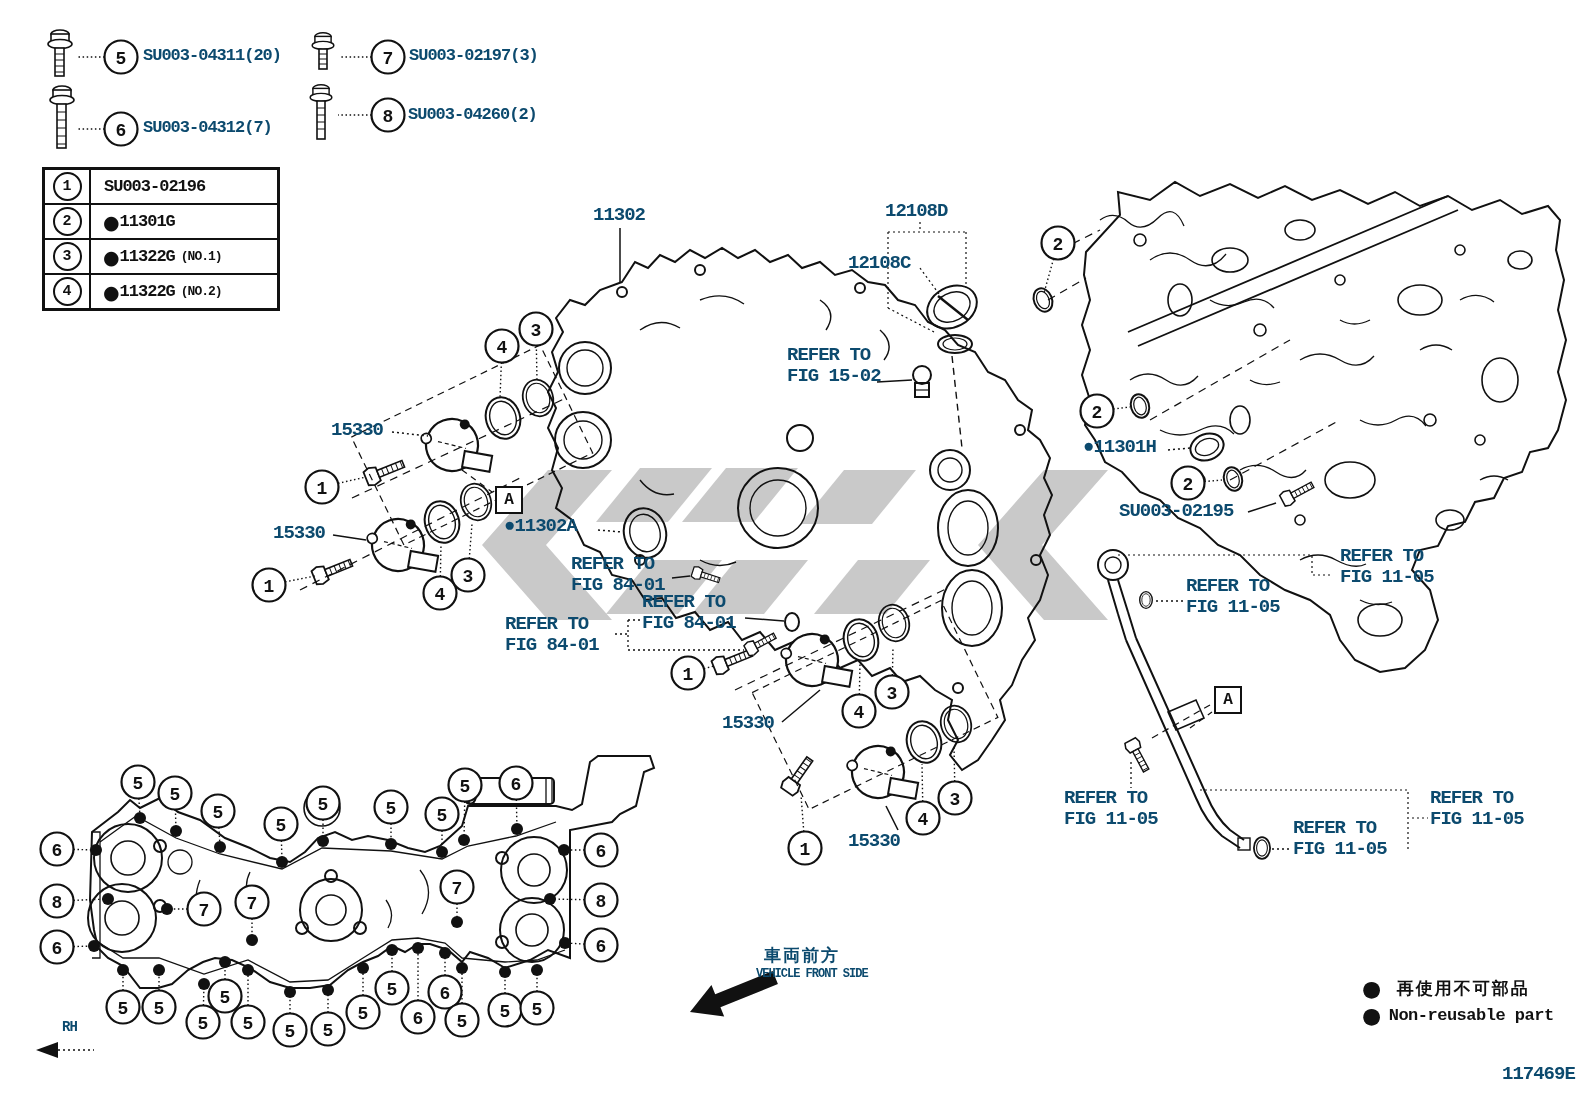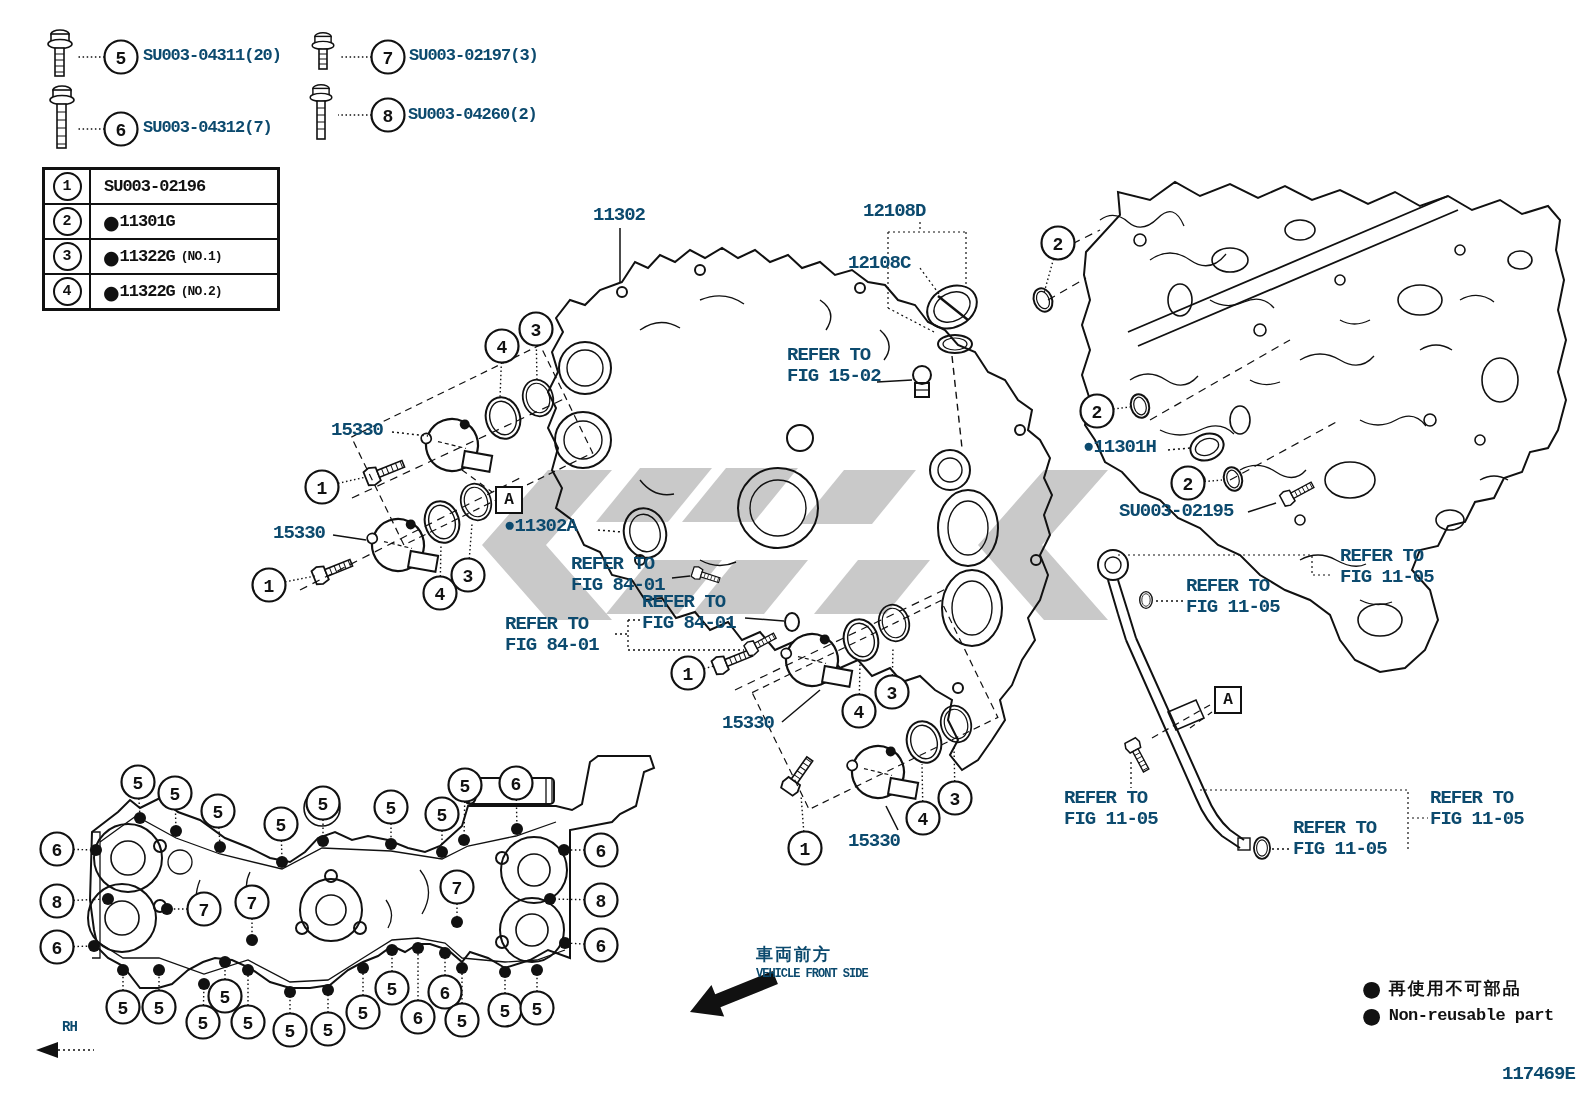--- a/index.html
+++ b/index.html
@@ -4,21 +4,21 @@
 <style>
   html,body{margin:0;padding:0;background:#ffffff;}
   #stage{position:relative;width:1592px;height:1099px;background:#fff;overflow:hidden;
          font-family:"Liberation Mono",monospace;color:#111;}
   svg{position:absolute;left:0;top:0;}
   .lbl{position:absolute;font:bold 19px "Liberation Mono",monospace;letter-spacing:-1px;
        line-height:1.12;white-space:pre-line;color:#0c4a6e;}
   .lbl.small{font-size:17px;}
   .viewbox{position:absolute;width:24px;height:24px;border:2px solid #111;
            font:bold 16px "Liberation Mono",monospace;display:flex;align-items:center;justify-content:center;background:#fff;}
-  .jp{font-family:Liberation Mono, monospace;font-weight:bold;letter-spacing:2px;}
+  .jp{font-family:Liberation Serif, serif;font-weight:bold;letter-spacing:2px;margin-left:8px;}
   
   #parts-table{position:absolute;left:42px;top:167px;width:232px;border:3px solid #111;background:#fff;}
   .prow{display:flex;border-top:2px solid #111;height:33px;align-items:center;}
   .prow:first-child{border-top:none;}
   .pnum{width:44px;display:flex;align-items:center;justify-content:center;border-right:2px solid #111;height:100%;}
   .pnum span{width:25px;height:25px;border:2px solid #111;border-radius:50%;display:flex;align-items:center;
              justify-content:center;font:bold 15px "Liberation Mono",monospace;}
   .pval{flex:1;padding-left:12px;font:bold 17px "Liberation Mono",monospace;letter-spacing:-1px;display:flex;align-items:center;}
   .pdot{font-size:19px;margin-right:1px;font-family:"DejaVu Sans",sans-serif;}
   .pnote{font-size:13px;margin-left:6px;}
@@ -621,21 +621,21 @@
         </div>
     <div class="pval">
           <span class="pdot">●</span>
           <span>11322G</span>
           <span class="pnote">(NO.2)</span>
         </div>
   </div>
 </div>
 
 <div class="lbl" style="left:593px;top:205px">11302</div>
-<div class="lbl" style="left:863px;top:201px">12108D</div>
+<div class="lbl" style="left:885px;top:201px">12108D</div>
 <div class="lbl" style="left:848px;top:253px">12108C</div>
 <div class="lbl" style="left:787px;top:345px">REFER TO
 FIG 15-02</div>
 <div class="lbl" style="left:331px;top:420px">15330</div>
 <div class="lbl" style="left:273px;top:523px">15330</div>
 <div class="lbl" style="left:504px;top:516px">●11302A</div>
 <div class="lbl" style="left:571px;top:554px">REFER TO
 FIG 84-01</div>
 <div class="lbl" style="left:642px;top:592px">REFER TO
 FIG 84-01</div>

